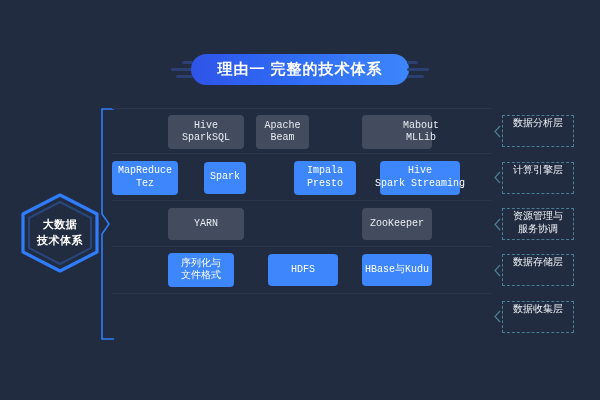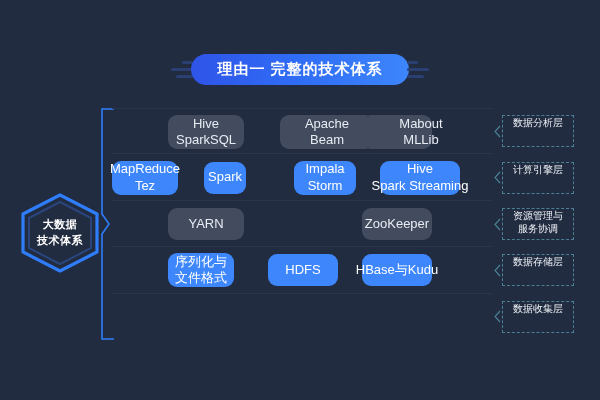--- a/index.html
+++ b/index.html
@@ -49,23 +49,23 @@
   .grid { position: absolute; left: 112px; top: 108px; width: 380px; height: 232px; }
   .band {
     position: absolute; left: 0; width: 380px; height: 46.4px;
     display: flex; align-items: center;
     border-bottom: 1px solid #2a364d;
   }
   .band:first-child { border-top: 1px solid #2a364d; }
 
   .node {
     position: absolute;
-    height: 32px; border-radius: 9px;
+    height: 32px; border-radius: 4px;
     display: flex; flex-direction: column; align-items: center; justify-content: center;
-    font-size: 13px; line-height: 1.25; text-align: center; white-space: nowrap;
+    font-size: 10px; line-height: 1.25; text-align: center; white-space: nowrap; font-family: Liberation Mono, monospace;
   }
   .node.gray { background: #424c5e; color: #e8ecf3; }
   .node.blue { background: #3d86fb; color: #ffffff; }
   .node.two  { height: 34px; }
 
   
   .rlabel {
     position: absolute; left: 502px; width: 72px; height: 32px;
     border: 1px dashed #4a7f94;
     display: flex; flex-direction: column; align-items: center; justify-content: flex-start;
@@ -106,40 +106,40 @@
   <svg class="bracket" width="16" height="232" viewBox="0 0 16 232">
     <path d="M14,1 L2,1 L2,106 L9,116 L2,126 L2,231 L14,231" fill="none" stroke="#2f7dfb" stroke-width="1.6"></path>
   </svg>
 
   <div class="grid" id="grid">
       <div class="band" style="top: 0px;">
         <div class="node gray two" style="left: 56px; width: 76px; top: 6.2px;">
           <span>Hive</span>
           <span>SparkSQL</span>
         </div>
-        <div class="node gray two" style="left: 168px; width: 94px; top: 6.2px;">
+        <div class="node gray two" style="left: 144px; width: 53px; top: 6.2px;">
           <span>Apache</span>
           <span>Beam</span>
         </div>
         <div class="node gray two" style="left: 250px; width: 70px; top: 6.2px; padding-left: 48px;">
           <span>Mabout</span>
           <span>MLLib</span>
         </div>
       </div>
       <div class="band" style="top: 46.4px;">
         <div class="node blue two" style="left: 0px; width: 66px; top: 6.2px;">
           <span>MapReduce</span>
           <span>Tez</span>
         </div>
         <div class="node blue" style="left: 92px; width: 42px; top: 7.2px;">
           <span>Spark</span>
         </div>
         <div class="node blue two" style="left: 182px; width: 62px; top: 6.2px;">
           <span>Impala</span>
-          <span>Storm</span>
+          <span>Presto</span>
         </div>
         <div class="node blue two" style="left: 268px; width: 80px; top: 6.2px;">
           <span>Hive</span>
           <span>Spark Streaming</span>
         </div>
       </div>
       <div class="band" style="top: 92.8px;">
         <div class="node gray" style="left: 56px; width: 76px; top: 7.2px;">
           <span>YARN</span>
         </div>

